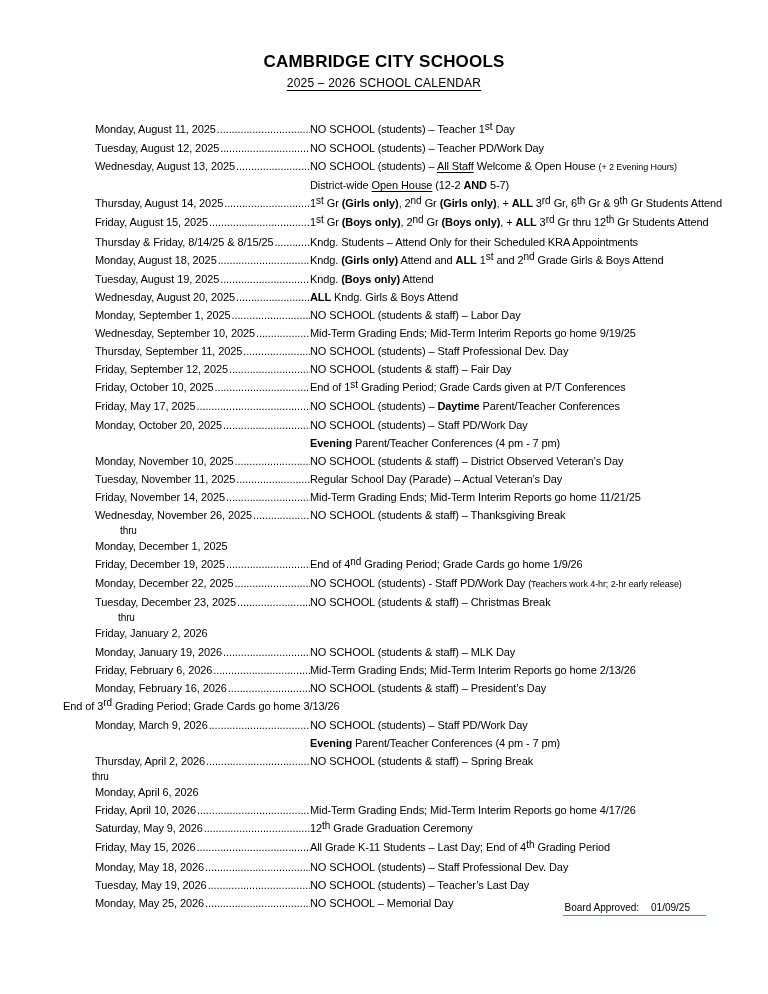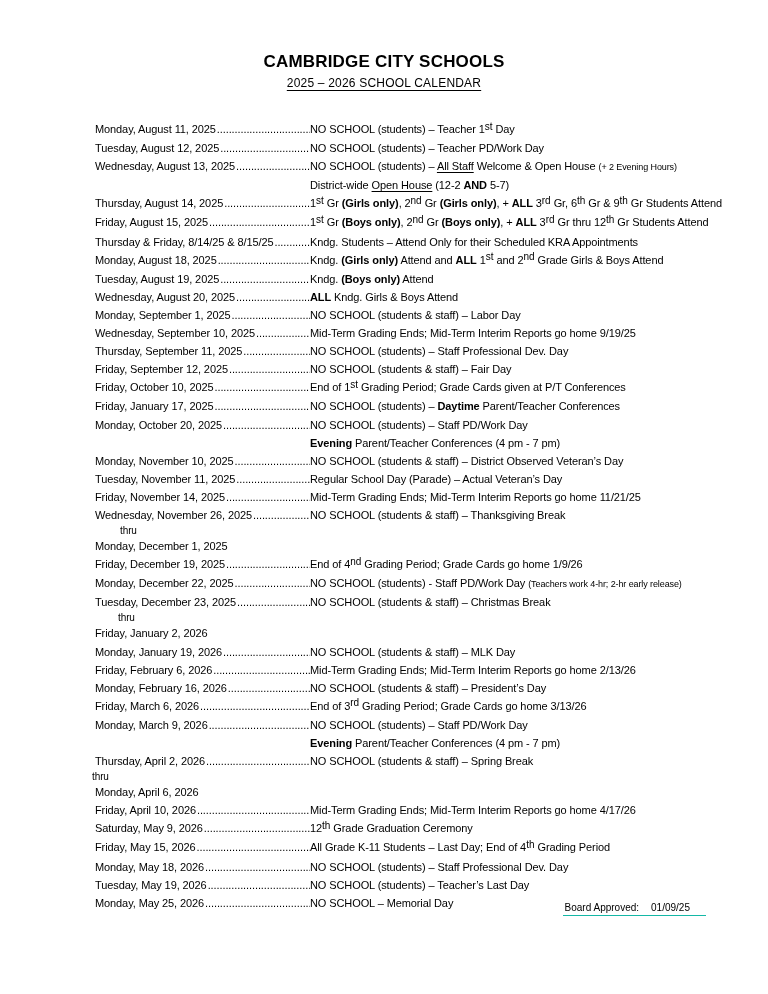--- a/index.html
+++ b/index.html
@@ -153,21 +153,21 @@
       </div>
       <div class="row entry">
         <span class="date">
           <span class="date-text">Friday, October 10, 2025</span>
           <span class="leader"></span>
         </span>
         <span class="desc"><span>End of 1</span><span class="sup">st</span><span> Grading Period; Grade Cards given at P/T Conferences</span></span>
       </div>
       <div class="row entry">
         <span class="date">
-          <span class="date-text">Friday, January 17, 2025</span>
+          <span class="date-text">Friday, May 17, 2025</span>
           <span class="leader"></span>
         </span>
         <span class="desc"><span>NO SCHOOL (students) – </span><span class="b">Daytime</span><span> Parent/Teacher Conferences</span></span>
       </div>
       <div class="row entry">
         <span class="date">
           <span class="date-text">Monday, October 20, 2025</span>
           <span class="leader"></span>
         </span>
         <span class="desc"><span>NO SCHOOL (students) – Staff PD/Work Day</span></span>
@@ -256,24 +256,20 @@
         <span class="desc"><span>Mid-Term Grading Ends; Mid-Term Interim Reports go home 2/13/26</span></span>
       </div>
       <div class="row entry">
         <span class="date">
           <span class="date-text">Monday, February 16, 2026</span>
           <span class="leader"></span>
         </span>
         <span class="desc"><span>NO SCHOOL (students &amp; staff) – President’s Day</span></span>
       </div>
       <div class="row entry">
-        <span class="date">
-          <span class="date-text">Friday, March 6, 2026</span>
-          <span class="leader"></span>
-        </span>
         <span class="desc"><span>End of 3</span><span class="sup">rd</span><span> Grading Period; Grade Cards go home 3/13/26</span></span>
       </div>
       <div class="row entry">
         <span class="date">
           <span class="date-text">Monday, March 9, 2026</span>
           <span class="leader"></span>
         </span>
         <span class="desc"><span>NO SCHOOL (students) – Staff PD/Work Day</span></span>
       </div>
       <div class="row cont">

